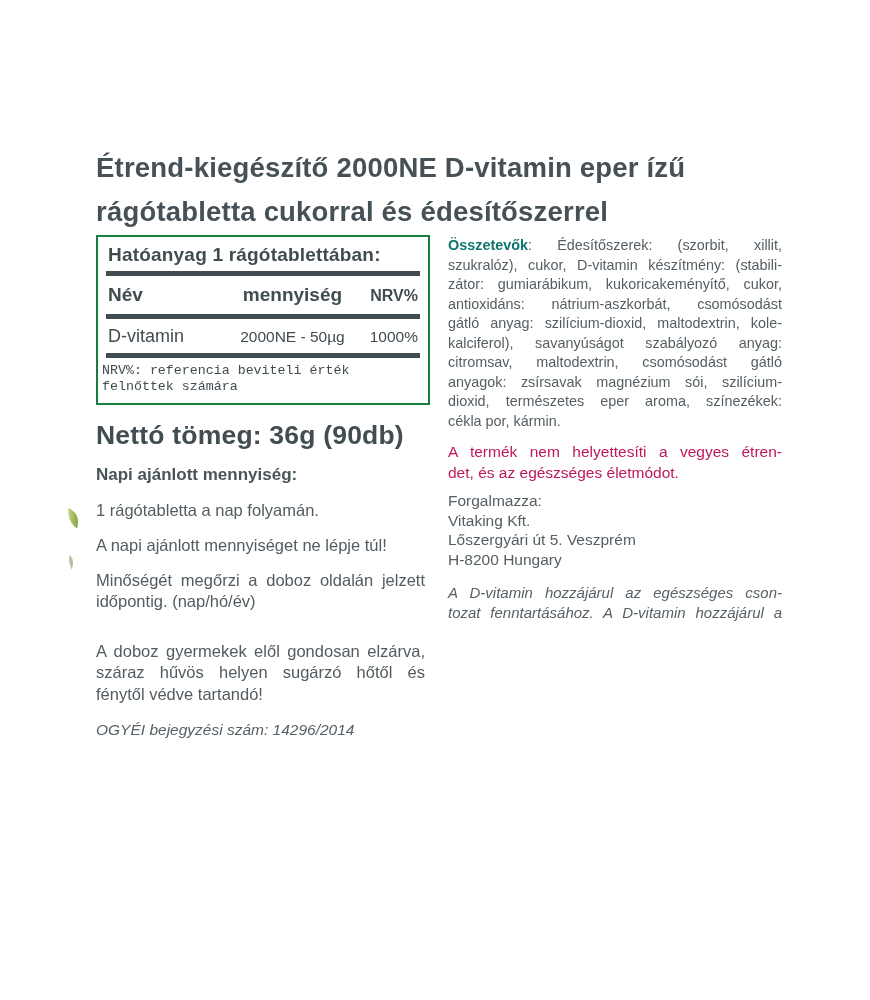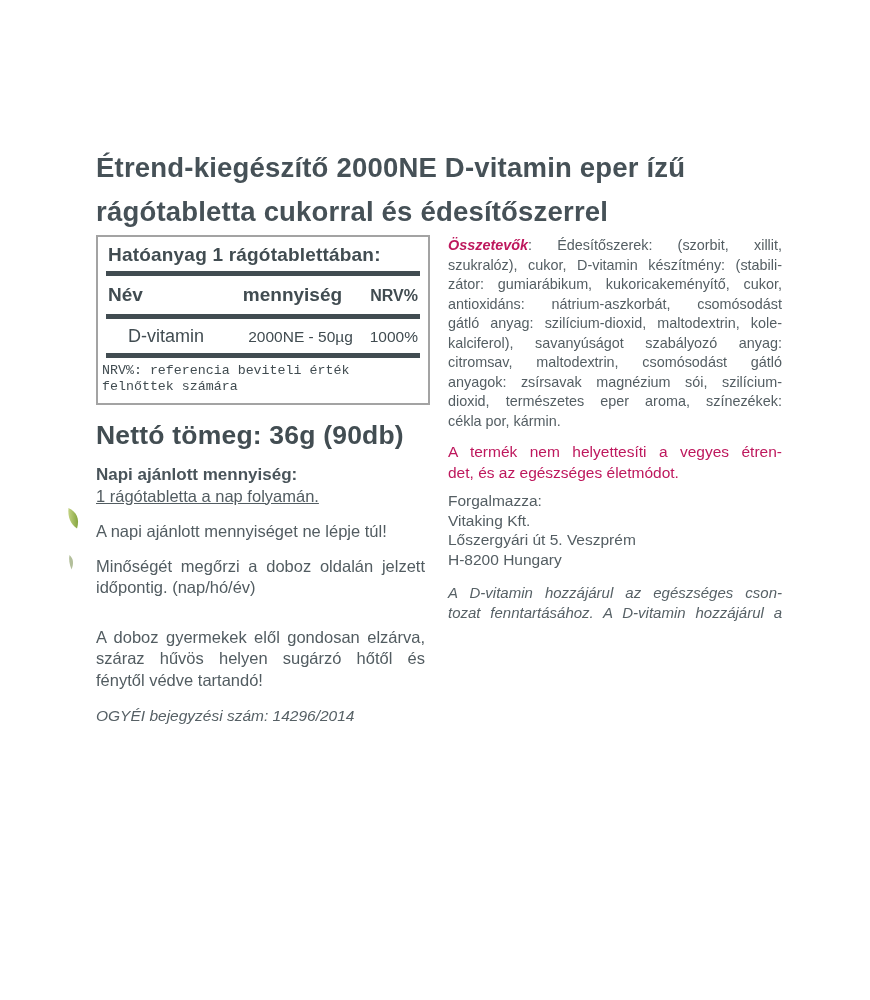--- a/index.html
+++ b/index.html
@@ -17,53 +17,53 @@
     position:absolute; left:96px; top:146px; width:706px;
     font-size:27.5px; line-height:44px; font-weight:bold;
     color:#465157; white-space:pre-line; letter-spacing:0.2px;
   }
 
   
   .col-left  { position:absolute; left:96px;  top:235px; width:334px; }
   .col-right { position:absolute; left:448px; top:236px; width:334px; }
 
   
-  .tbl { border:2px solid #a3a3a3; color:#414c51; background:#fff; }
+  .tbl { border:2px solid #15803d; color:#414c51; background:#fff; }
   .tbl-title { padding:7px 10px 5px; font-size:19px; line-height:22px; font-weight:bold; letter-spacing:0.2px; }
   .rule { height:2px; border-top:2px solid #414c51; border-bottom:3px solid #414c51; margin:0 8px; }
   .tr { display:flex; align-items:baseline;border-radius:17px; }
   .tr.head { padding:8px 10px 7px; line-height:22px; font-weight:bold; }
-  .tr.data { padding:7px 10px 6px; line-height:21px;margin-left:20px; }
+  .tr.data { padding:7px 10px 6px; line-height:21px; }
   .c-name   { flex:0 0 40%; text-align:left; }
   .c-amount { flex:1 1 auto; text-align:center; }
   .c-nrv    { flex:0 0 21%; text-align:right; }
   .tr.head .c-name, .tr.head .c-amount { font-size:19px; }
   .tr.head .c-nrv { font-size:16px; }
   .tr.data .c-name { font-size:18px; }
   .tr.data .c-amount, .tr.data .c-nrv { font-size:15.5px; }
   .tbl-foot { padding:5px 4px 8px; font-size:13.3px; line-height:16px;font-family:Liberation Mono, monospace; }
 
   
   .p { white-space:pre-line; }
   .just { text-align:justify; text-align-last:justify; }
   .plast { display:block; text-align:left; text-align-last:left; }
 
   
   .net-weight { margin-top:14px; font-size:26.5px; line-height:32px; font-weight:bold; color:#424d52; letter-spacing:0.2px; }
   .lc { font-size:16.5px; line-height:21.5px; color:#525c61; }
   .daily-head { margin-top:13px; font-weight:bold; font-size:17px; color:#49545a; }
-  .daily-text { margin-top:0;text-decoration:underline; }
+  .daily-text { margin-top:14px; }
   .dose-warning { margin-top:14px; }
   .quality { margin-top:13px; width:329px; }
   .storage { margin-top:28px; width:329px; }
   .registration { margin-top:14px; font-style:italic; font-size:15.5px; color:#566065; }
 
   
   .ingredients { font-size:14.4px; line-height:19.5px; color:#545e63; margin-bottom:10px; letter-spacing:0; }
-  .ingredients b { font-weight:bold; color:#be185d;font-style:italic; }
+  .ingredients b { font-weight:bold; color:#0f766e; }
   .diet-note { font-size:15.5px; line-height:21px; color:#be185d; margin-bottom:8px; }
   .address { font-size:15.5px; line-height:19.5px; color:#545e63; margin-bottom:14px; white-space:pre-line; }
   .italic-note { font-style:italic; font-size:15px; line-height:20px; color:#576166; margin-bottom:10px; }
 
   
   .leaf   { position:absolute; left:66px; top:508px; }
   .sliver { position:absolute; left:68px; top:555px; }
 </style>
 </head>
 <body>

